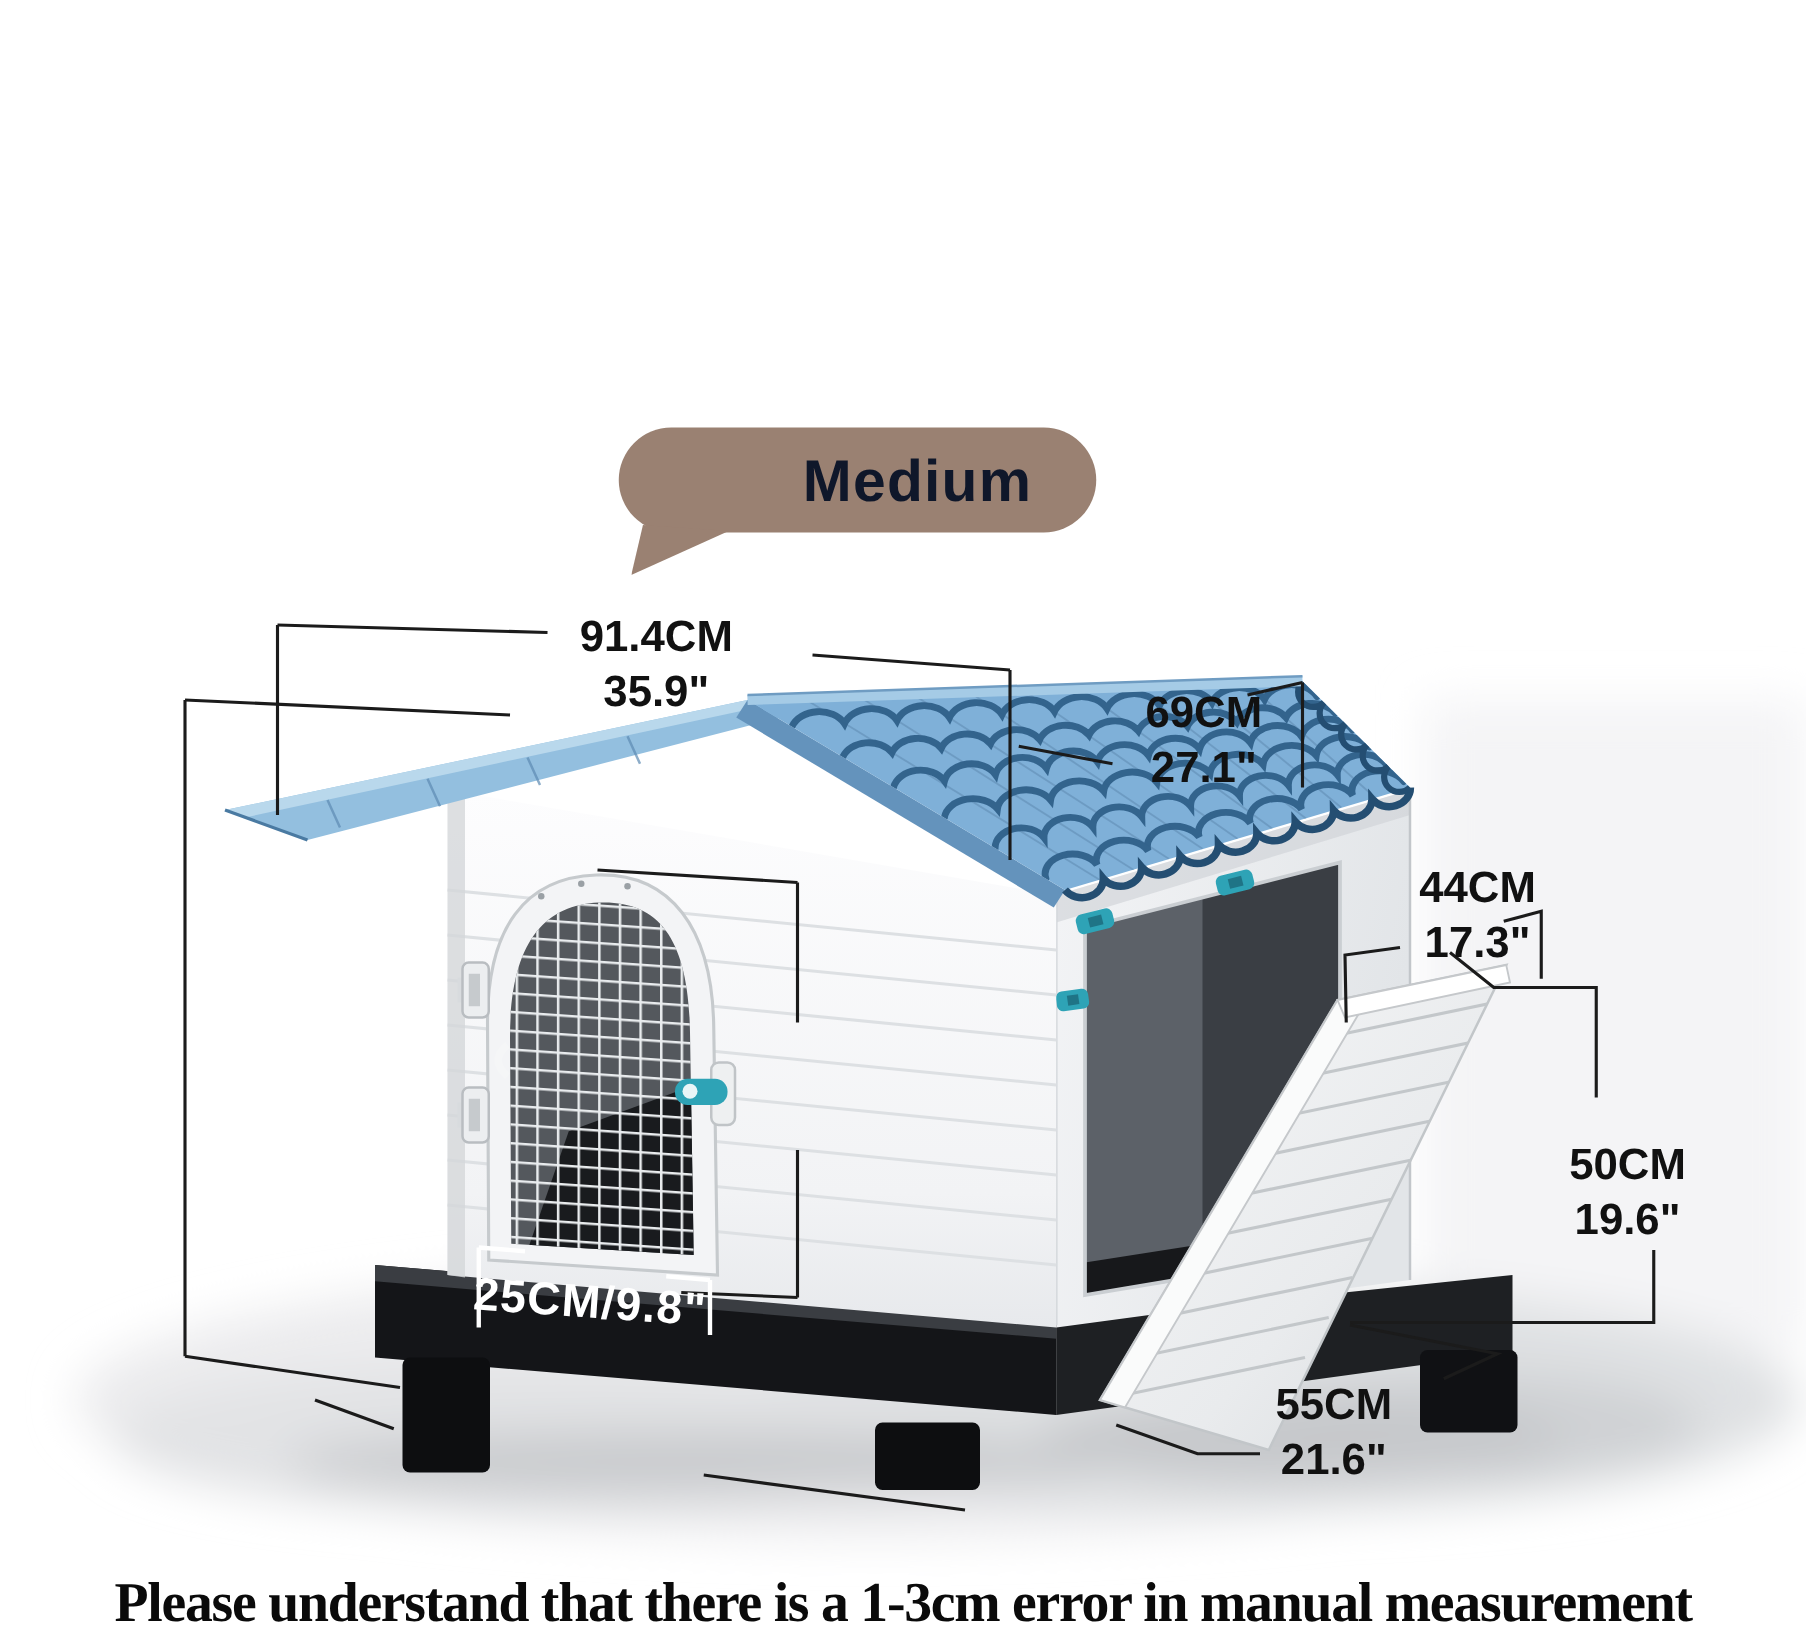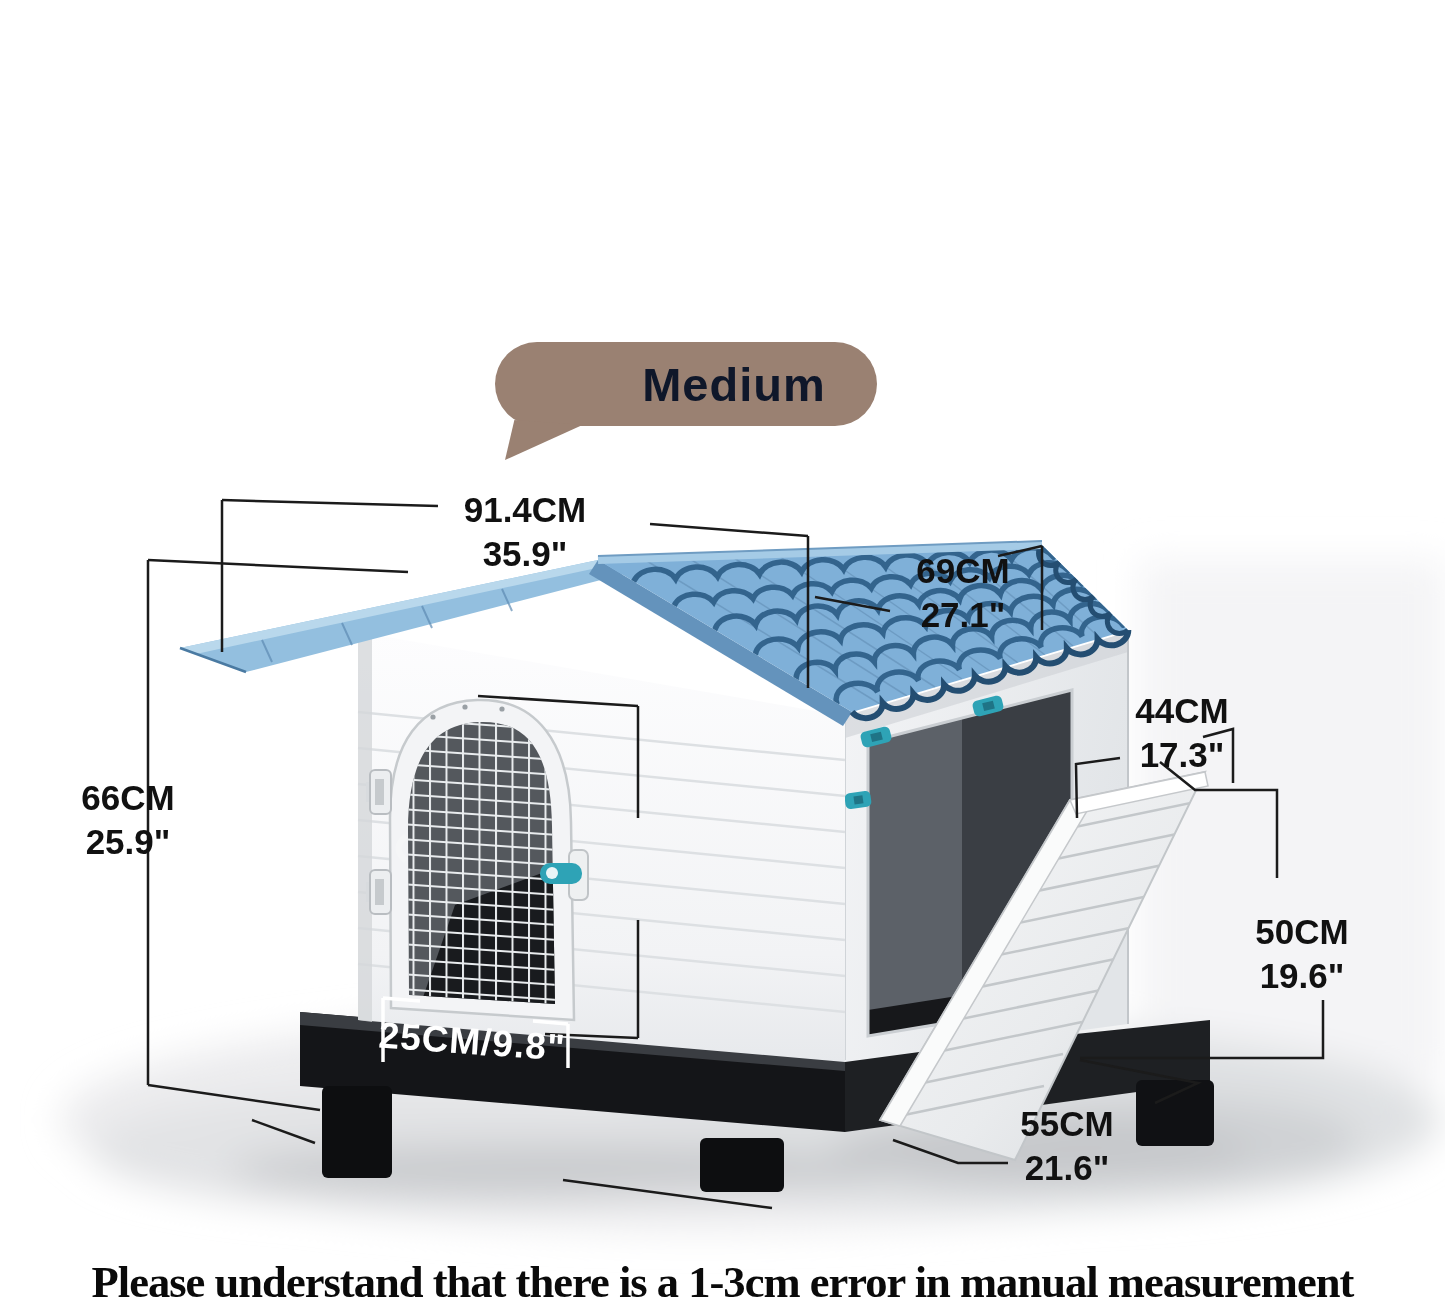--- a/index.html
+++ b/index.html
@@ -270,24 +270,20 @@
   <div class="bubble-tail"></div>
 
   <div class="dim-label" style="left:500px;top:532px;margin-left:25px;">
     <span>91.4CM</span>
     <span>35.9"</span>
   </div>
   <div class="dim-label" style="left:963px;top:565px;margin-top:28px;">
     <span>69CM</span>
     <span>27.1"</span>
   </div>
-  <div class="dim-label" style="left:128px;top:820px;">
-    <span>66CM</span>
-    <span>25.9"</span>
-  </div>
   <div class="dim-label" style="left:1150px;top:733px;margin-left:32px;">
     <span>44CM</span>
     <span>17.3"</span>
   </div>
   <div class="dim-label" style="left:1302px;top:954px;">
     <span>50CM</span>
     <span>19.6"</span>
   </div>
   <div class="dim-label" style="left:1067px;top:1146px;">
     <span>55CM</span>

